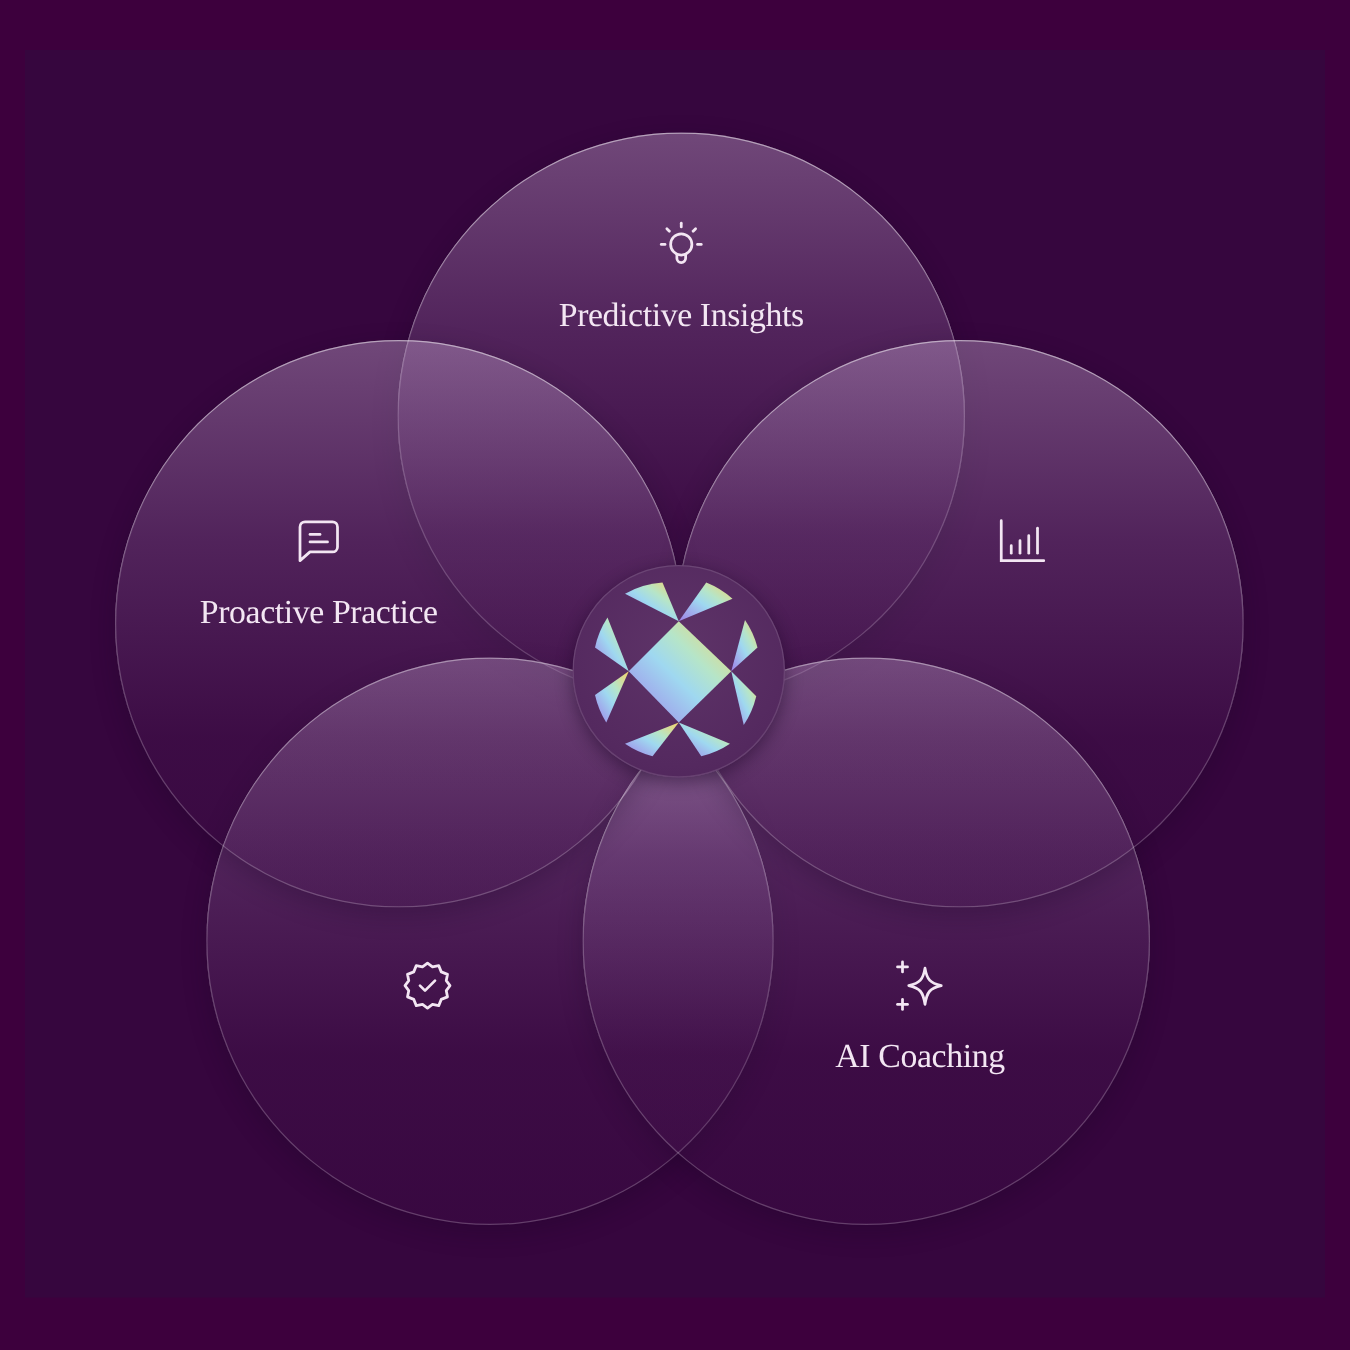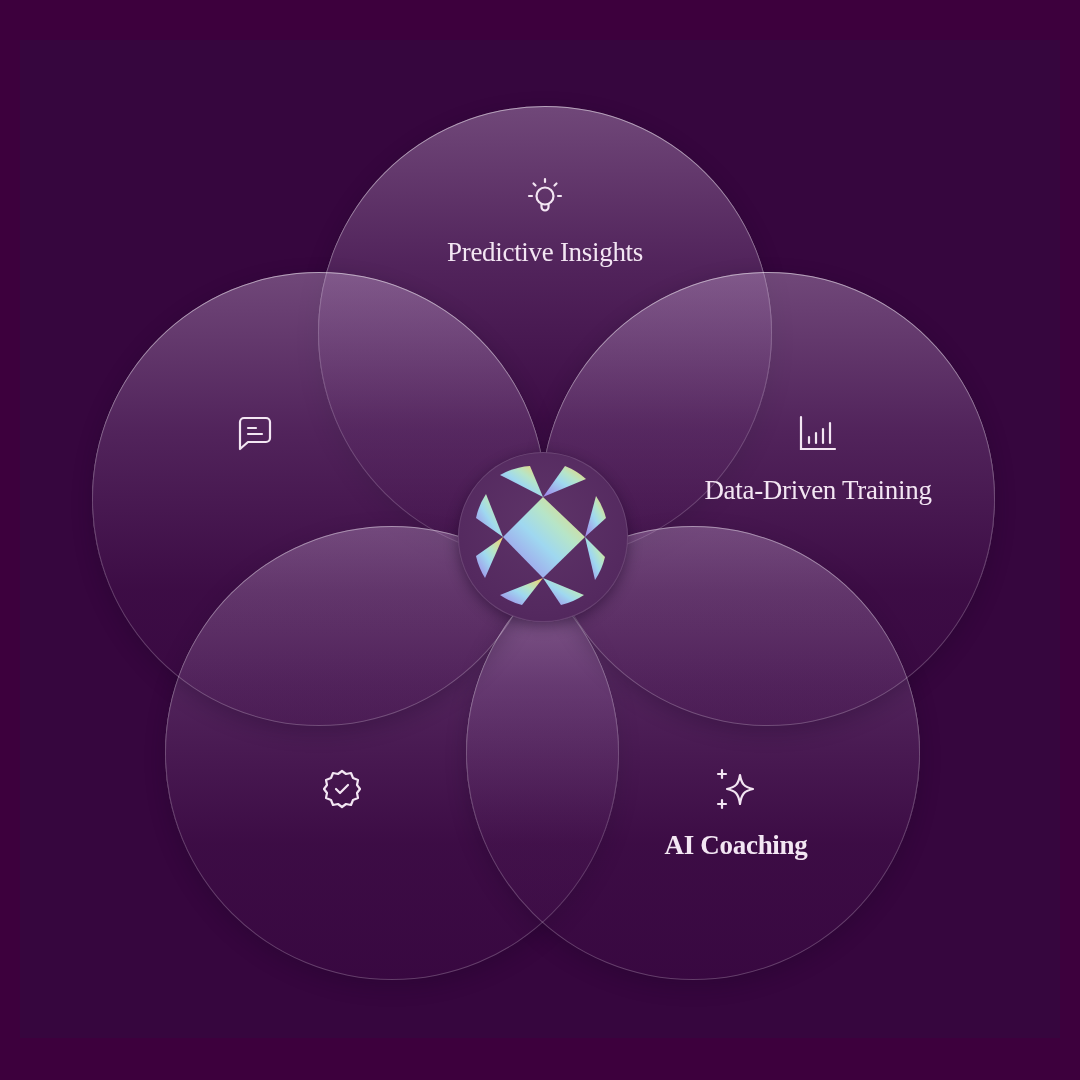--- a/index.html
+++ b/index.html
@@ -48,49 +48,49 @@
   </div>
   <div class="label" style="left:545px; top:252px;">Predictive Insights</div>
 
   <div class="icon" style="left:255px; top:436px;">
     <svg width="42" height="40" viewBox="0 0 42 40" fill="none" stroke="#f3e6f3" stroke-width="2.2" stroke-linecap="round" stroke-linejoin="round">
       <path d="M6 8 a4 4 0 0 1 4 -4 h22 a4 4 0 0 1 4 4 v16 a4 4 0 0 1 -4 4 h-18 l-8 7 z"></path>
       <line x1="14" y1="14" x2="22" y2="14"></line>
       <line x1="14" y1="20" x2="28" y2="20"></line>
     </svg>
   </div>
+  <div class="label" style="left:255px; top:490px;">Proactive Practice</div>
 
   <div class="icon" style="left:818px; top:436px;">
     <svg width="44" height="42" viewBox="0 0 44 42" fill="none" stroke="#f3e6f3" stroke-width="2.2" stroke-linecap="round">
       <path d="M5 4 v32 h34"></path>
       <line x1="13" y1="30" x2="13" y2="24"></line>
       <line x1="20" y1="30" x2="20" y2="20"></line>
       <line x1="27" y1="30" x2="27" y2="16"></line>
       <line x1="34" y1="30" x2="34" y2="10"></line>
     </svg>
   </div>
-  <div class="label" style="left:818px; top:490px;">Data-Driven Training</div>
 
   <div class="icon" style="left:342px; top:791px;">
     <svg width="44" height="44" viewBox="0 0 44 44" fill="none" stroke="#f3e6f3" stroke-width="2.2" stroke-linecap="round" stroke-linejoin="round">
       <path d="M22 4 l4 3 5-1 2 5 5 2 -1 5 3 4 -3 4 1 5 -5 2 -2 5 -5 -1 -4 3 -4 -3 -5 1 -2 -5 -5 -2 1 -5 -3 -4 3 -4 -1 -5 5 -2 2 -5 5 1 z"></path>
       <path d="M16 22 l4 4 8 -8"></path>
     </svg>
   </div>
 
   <div class="icon" style="left:736px; top:791px;">
     <svg width="46" height="46" viewBox="0 0 46 46" fill="none" stroke="#f3e6f3" stroke-width="2.2" stroke-linecap="round" stroke-linejoin="round">
       <path d="M27 9 C28.5 18 31 21 40 23 C31 25 28.5 28 27 38 C25.5 28 23 25 14 23 C23 21 25.5 18 27 9 z"></path>
       <line x1="9" y1="4" x2="9" y2="12"></line>
       <line x1="5" y1="8" x2="13" y2="8"></line>
       <line x1="9" y1="34" x2="9" y2="42"></line>
       <line x1="5" y1="38" x2="13" y2="38"></line>
     </svg>
   </div>
-  <div class="label" style="left:736px; top:845px;font-weight:bold;">AI Coaching</div>
+  <div class="label" style="left:736px; top:845px;">AI Coaching</div>
 
   <div class="hub">
     <svg width="170" height="170" viewBox="0 0 170 170" style="position:absolute;left:0;top:0;">
       <defs>
         <linearGradient id="lg" x1="1" y1="0" x2="0" y2="1">
           <stop offset="0" stop-color="#f5d26a"></stop>
           <stop offset="0.35" stop-color="#b6e5c8"></stop>
           <stop offset="0.55" stop-color="#9fd8f0"></stop>
           <stop offset="1" stop-color="#a080e8"></stop>
         </linearGradient>

